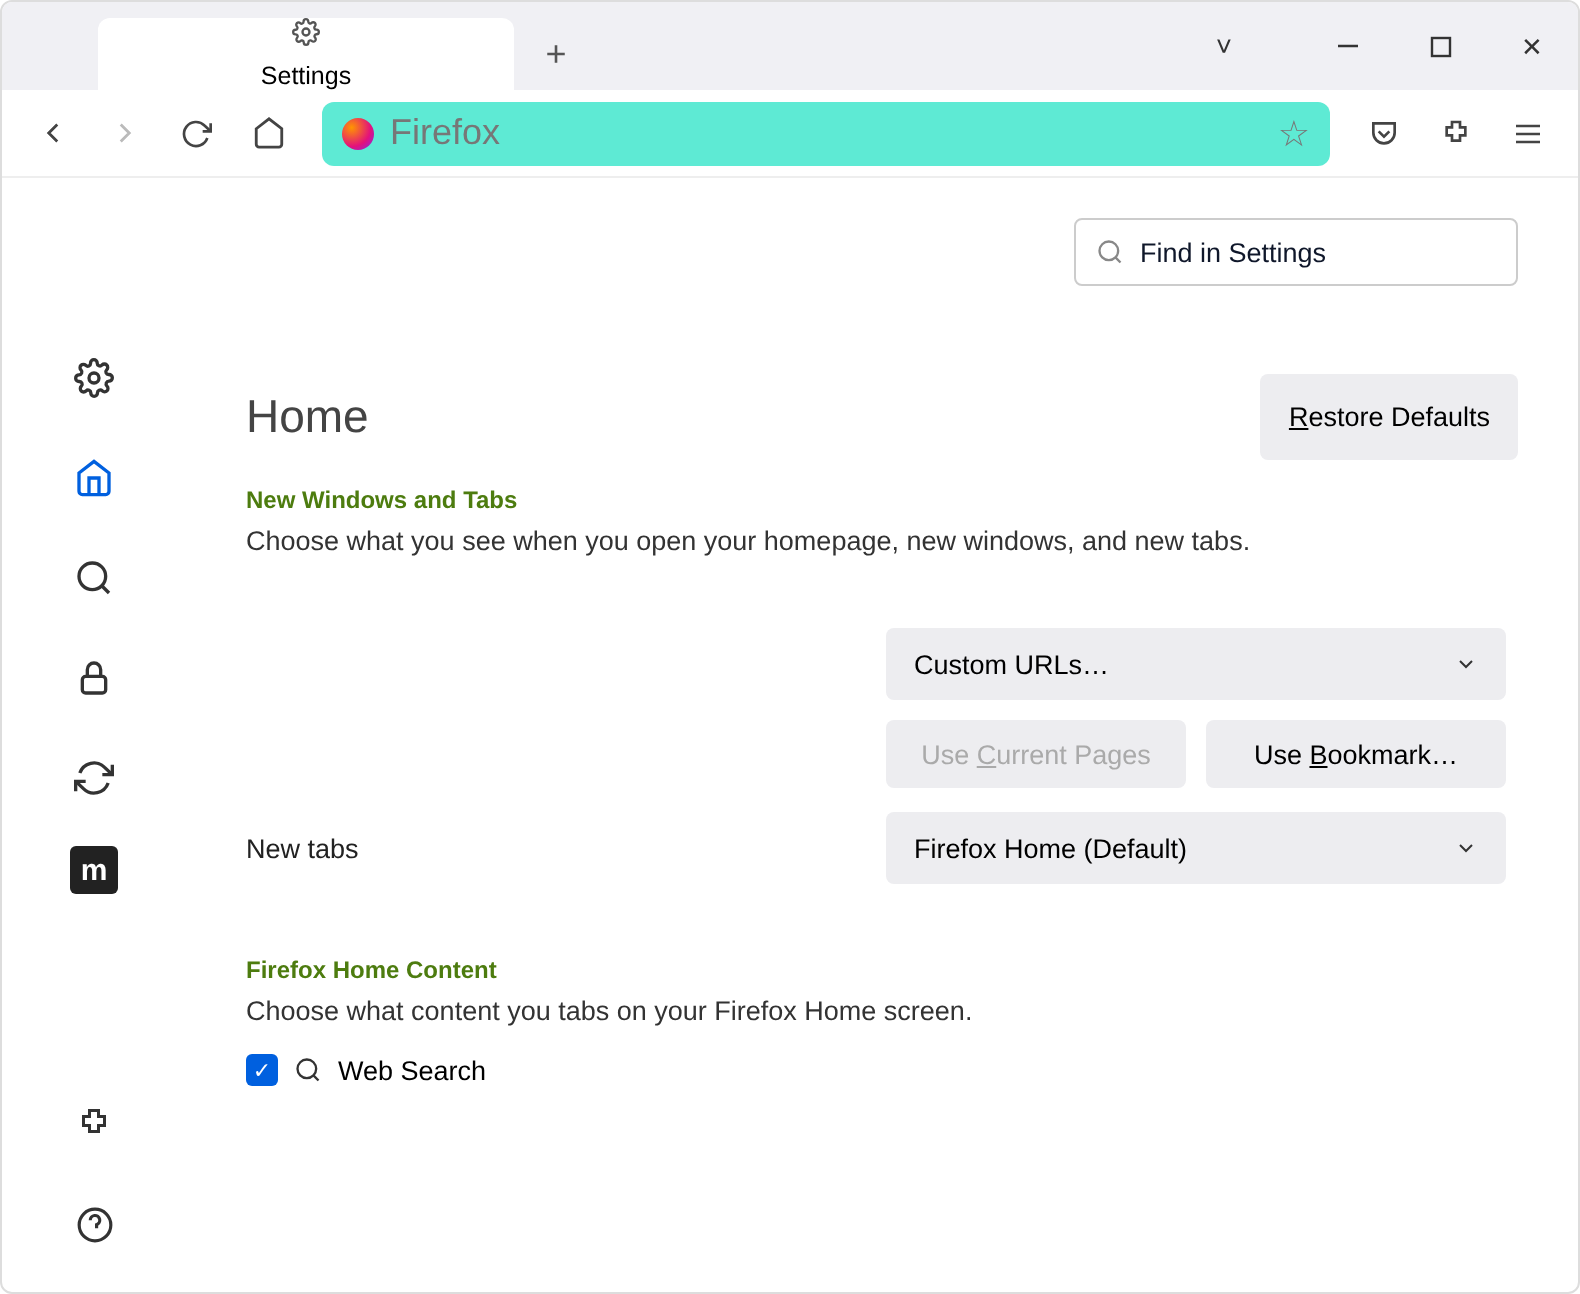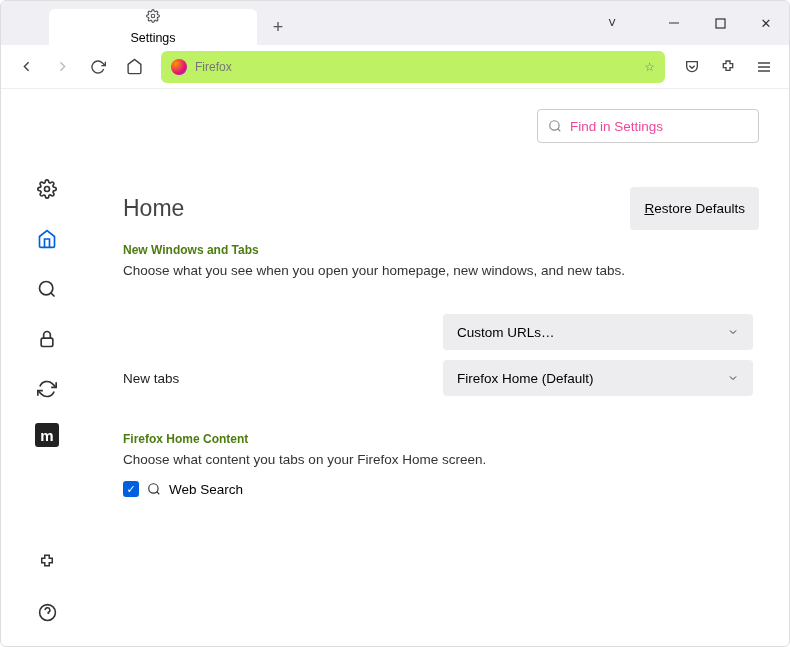--- a/index.html
+++ b/index.html
@@ -11,35 +11,35 @@
 .tab .close { margin-left: auto; font-size: 14px; color: #555; cursor: pointer; }
 .newtab { width: 30px; height: 30px; display: flex; align-items: center; justify-content: center; color: #555; font-size: 18px; margin-left: 6px; margin-bottom: 3px; cursor: pointer; }
 .winctrls { margin-left: auto; display: flex; height: 44px; align-items: center; }
 .winctrls > div { width: 46px; height: 40px; display: flex; align-items: center; justify-content: center; color: #333; font-size: 13px; }
 .winctrls .chev { font-size: 14px; margin-right: 16px; }
 
 
 .navbar { height: 44px; display: flex; align-items: center; padding: 0 10px; gap: 6px; border-bottom: 1px solid #eee; }
 .navbtn { width: 30px; height: 30px; display: flex; align-items: center; justify-content: center; border-radius: 4px; color: #555; }
 .navbtn.disabled { color: #bbb; }
-.urlbar { flex: 1; height: 32px; background: #bef264; border-radius: 6px; display: flex; align-items: center; padding: 0 10px; font-size: 12px; gap: 8px; margin: 0 6px; justify-content: space-between; }
+.urlbar { flex: 1; height: 32px; background: #5eead4; border-radius: 6px; display: flex; align-items: center; padding: 0 10px; font-size: 18px; gap: 8px; margin: 0 6px; justify-content: space-between; }
 .urlbar .fx { width: 16px; height: 16px; border-radius: 50%; background: radial-gradient(circle at 30% 30%, #ff9500, #e3117c 60%, #7f2cef); }
 .urlbar .star { margin-left: auto; color: #777; }
 
 
 .content { position: absolute; top: 88px; bottom: 0; left: 0; right: 0; display: flex; }
 .sidenav { width: 92px; display: flex; flex-direction: column; align-items: center; padding-top: 80px; gap: 0; }
 .sidenav .ic { width: 40px; height: 40px; display: flex; align-items: center; justify-content: center; border-radius: 6px; color: #333; margin-bottom: 10px; }
 .sidenav .ic.active { color: #0060df; }
 .sidenav .ic.m { background: #222; color: #fff; font-weight: bold; font-size: 15px; width: 24px; height: 24px; border-radius: 3px; margin-top: 4px; }
 .sidenav .spacer { flex: 1; }
 
 .main { flex: 1; padding: 20px 30px 0 30px; position: relative; overflow: hidden; }
 
-.findbox { float: right; width: 222px; height: 34px; border: 1px solid #ccc; border-radius: 4px; display: flex; align-items: center; padding: 0 10px; color: #ec4899; font-size: 13.5px; gap: 8px; }
+.findbox { float: right; width: 222px; height: 34px; border: 1px solid #ccc; border-radius: 4px; display: flex; align-items: center; padding: 0 10px; color: #0f172a; font-size: 13.5px; gap: 8px; }
 
 .headrow { clear: both; display: flex; align-items: center; padding-top: 44px; margin-bottom: 13px; }
 .headrow h1 { font-size: 23px; font-weight: 400; color: #444; }
 .restorebtn { margin-left: auto; background: #ededf0; border: none; height: 43px; padding: 0 14px; border-radius: 4px; font-size: 13.5px; cursor: pointer; }
 
 .sect { margin-bottom: 18px; }
 .sect h2 { font-size: 12px; font-weight: 700; margin-bottom: 6px; color: #4d7c0f; }
 .sect p { font-size: 13.5px; color: #333; margin-bottom: 36px; }
 
 .row { display: flex; align-items: center; margin-bottom: 12px; }
@@ -214,20 +214,29 @@
             <span>
                 <svg width="12" height="12" viewBox="0 0 24 24" fill="none" stroke="#333" stroke-width="2">
                   <polyline points="6 9 12 15 18 9"></polyline>
                 </svg>
               </span>
           </div>
         </div>
       </div>
 
 
+      <div class="row">
+        <div class="lbl"></div>
+        <div class="ctrl">
+          <div class="btnrow">
+            <button class="disabled">Use <span class="underline">C</span>urrent Pages</button>
+            <button>Use <span class="underline">B</span>ookmark…</button>
+          </div>
+        </div>
+      </div>
 
       <div class="row" style="margin-top:6px">
         <div class="lbl">New tabs</div>
         <div class="ctrl">
           <div class="select">
             <span>Firefox Home (Default)</span>
             <span>
                 <svg width="12" height="12" viewBox="0 0 24 24" fill="none" stroke="#333" stroke-width="2">
                   <polyline points="6 9 12 15 18 9"></polyline>
                 </svg>

